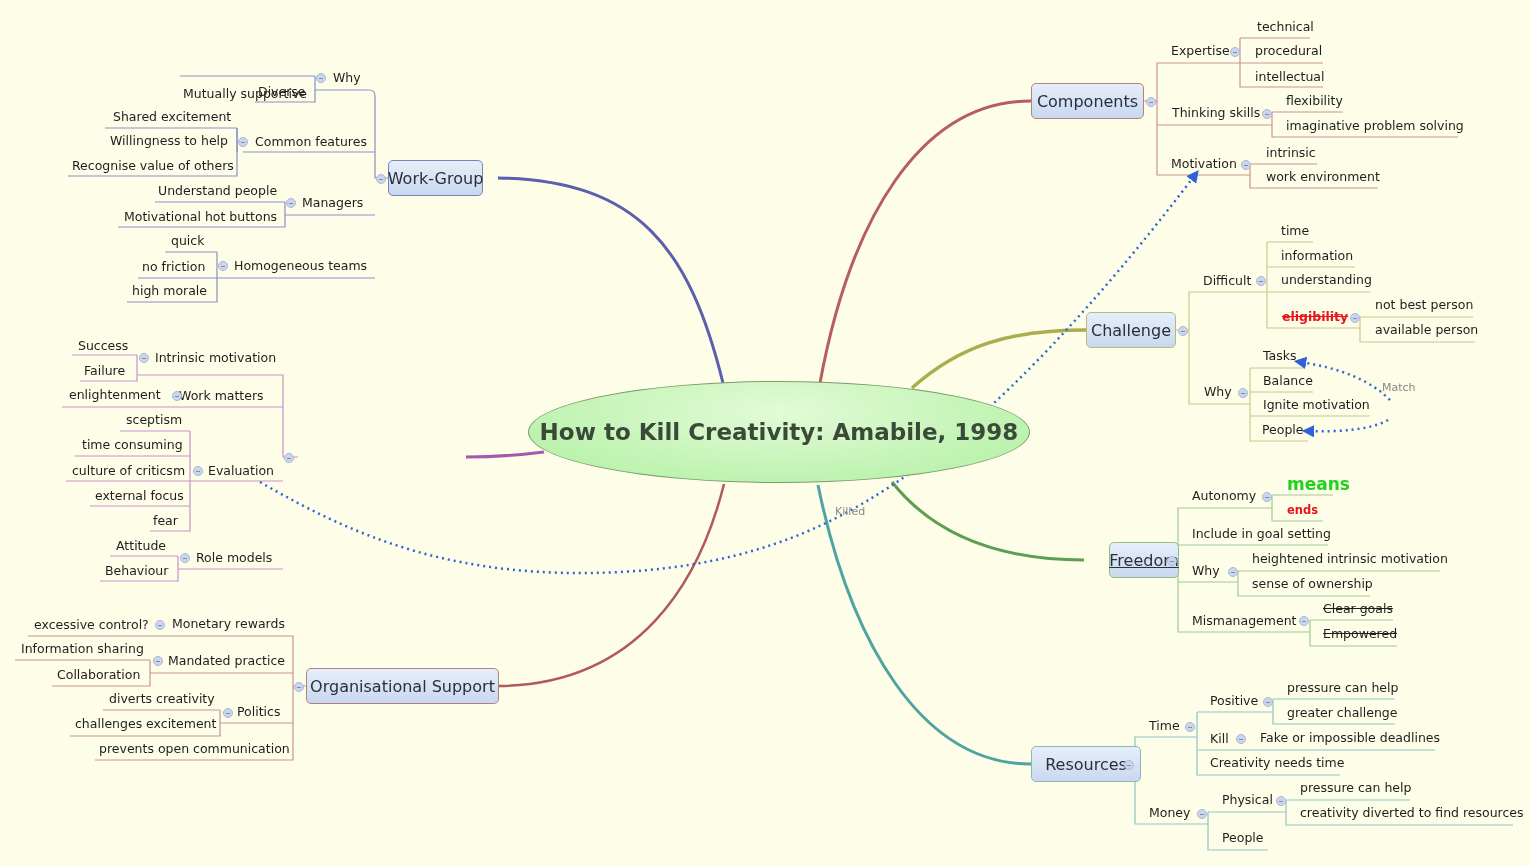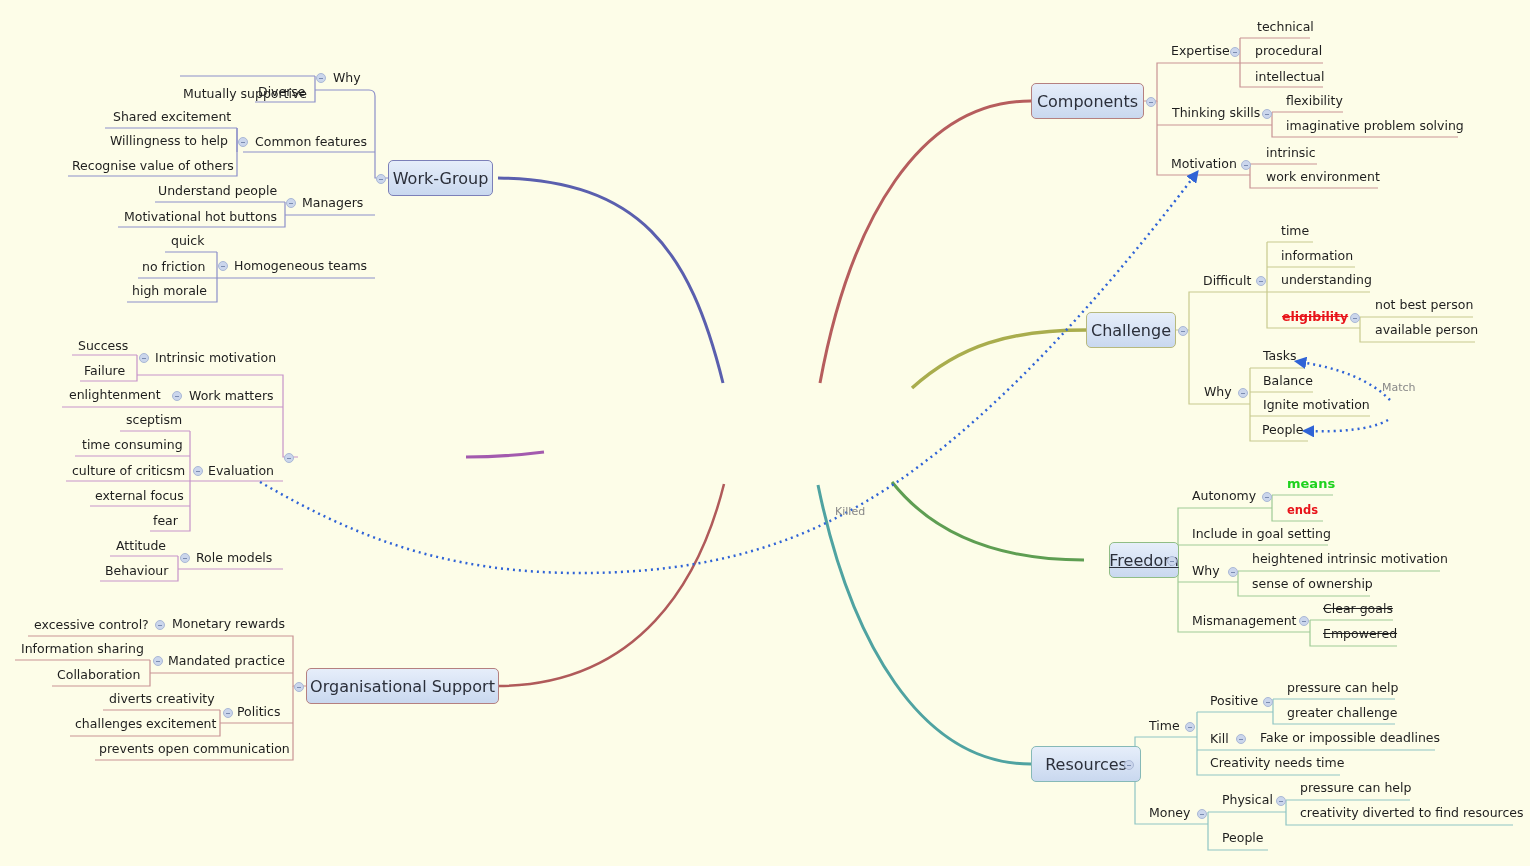--- a/index.html
+++ b/index.html
@@ -163,22 +163,23 @@
         <path d="M1208,812 V850 H1268"></path>
     <path d="M1286,800 H1410"></path>
         <path d="M1286,800 V825 H1513"></path>
   </g>
 
   <path d="M260,482 C360,540 460,580 620,572 C760,565 840,520 900,480 C1000,410 1100,300 1195,175" stroke="#2f63d6" stroke-width="2.5" stroke-dasharray="2,4" fill="none" marker-end="url(#arrow)"></path>
   <path d="M1390,400 C1370,380 1340,368 1300,362" stroke="#2f63d6" stroke-width="2.5" stroke-dasharray="2,4" fill="none" marker-end="url(#arrow)"></path>
   <path d="M1388,420 C1370,430 1340,432 1308,431" stroke="#2f63d6" stroke-width="2.5" stroke-dasharray="2,4" fill="none" marker-end="url(#arrow)"></path>
 </svg>
 
-
-<div class="main" style="left:388px;top:160px;width:105px;border:1px solid #7c80b8;">Work-Group</div>
+<div class="central">How to Kill Creativity: Amabile, 1998</div>
+
+<div class="main" style="left:388px;top:160px;width:95px;border:1px solid #7c80b8;">Work-Group</div>
 <span class="tog" style="left:376px;top:174px;"></span>
 <span class="t" style="left:333px;top:70px;">Why</span>
 <span class="tog" style="left:316px;top:73px;"></span>
 <span class="t" style="left:183px;top:70px;margin-top:16px;">Mutually supportive</span>
 <span class="t" style="left:258px;top:84px;">Diverse</span>
 <span class="t" style="left:255px;top:134px;">Common features</span>
 <span class="tog" style="left:238px;top:137px;"></span>
 <span class="t" style="left:113px;top:109px;">Shared excitement</span>
 <span class="t" style="left:110px;top:133px;">Willingness to help</span>
 <span class="t" style="left:72px;top:158px;">Recognise value of others</span>
@@ -190,21 +191,21 @@
 <span class="tog" style="left:218px;top:261px;"></span>
 <span class="t" style="left:171px;top:233px;">quick</span>
 <span class="t" style="left:142px;top:259px;">no friction</span>
 <span class="t" style="left:132px;top:283px;">high morale</span>
 
 <span class="tog" style="left:284px;top:453px;"></span>
 <span class="t" style="left:155px;top:350px;">Intrinsic motivation</span>
 <span class="tog" style="left:139px;top:353px;"></span>
 <span class="t" style="left:78px;top:338px;">Success</span>
 <span class="t" style="left:84px;top:363px;">Failure</span>
-<span class="t" style="left:189px;top:388px;text-align:center;">Work matters</span>
+<span class="t" style="left:179px;top:388px;text-align:center;">Work matters</span>
 <span class="tog" style="left:172px;top:391px;"></span>
 <span class="t" style="left:69px;top:387px;">enlightenment</span>
 <span class="t" style="left:208px;top:463px;">Evaluation</span>
 <span class="tog" style="left:193px;top:466px;"></span>
 <span class="t" style="left:126px;top:412px;">sceptism</span>
 <span class="t" style="left:82px;top:437px;">time consuming</span>
 <span class="t" style="left:72px;top:463px;">culture of criticsm</span>
 <span class="t" style="left:95px;top:488px;">external focus</span>
 <span class="t" style="left:153px;top:513px;">fear</span>
 <span class="t" style="left:196px;top:550px;">Role models</span>
@@ -259,21 +260,21 @@
 <span class="t" style="left:1263px;top:348px;">Tasks</span>
 <span class="t" style="left:1263px;top:373px;">Balance</span>
 <span class="t" style="left:1263px;top:397px;">Ignite motivation</span>
 <span class="t" style="left:1262px;top:422px;">People</span>
 <span class="lbl" style="left:1382px;top:381px;">Match</span>
 
 <div class="main" style="left:1109px;top:542px;width:70px;border:1px solid #90bd86;text-decoration:underline;">Freedom</div>
 <span class="tog" style="left:1167px;top:556px;"></span>
 <span class="t" style="left:1192px;top:488px;">Autonomy</span>
 <span class="tog" style="left:1262px;top:492px;"></span>
-<span class="t green-b" style="left:1287px;top:476px;font-size:13px;">means</span>
+<span class="t green-b" style="left:1287px;top:476px;font-size:17px;">means</span>
 <span class="t red-b" style="left:1287px;top:502px;font-size:11.5px;">ends</span>
 <span class="t" style="left:1192px;top:526px;">Include in goal setting</span>
 <span class="t" style="left:1192px;top:563px;">Why</span>
 <span class="tog" style="left:1228px;top:567px;"></span>
 <span class="t" style="left:1252px;top:551px;">heightened intrinsic motivation</span>
 <span class="t" style="left:1252px;top:576px;">sense of ownership</span>
 <span class="t" style="left:1192px;top:613px;">Mismanagement</span>
 <span class="tog" style="left:1299px;top:616px;"></span>
 <span class="t strike" style="left:1323px;top:601px;">Clear goals</span>
 <span class="t strike" style="left:1323px;top:626px;">Empowered</span>

